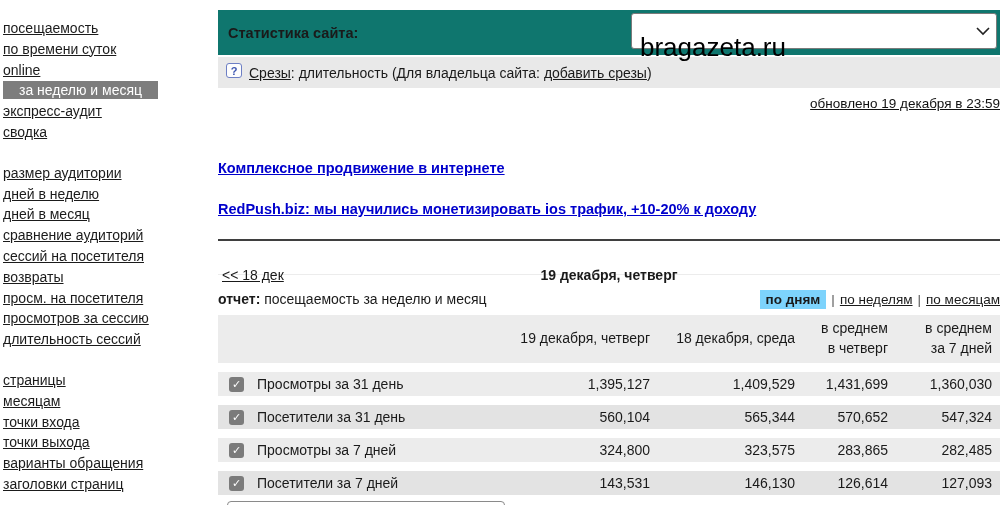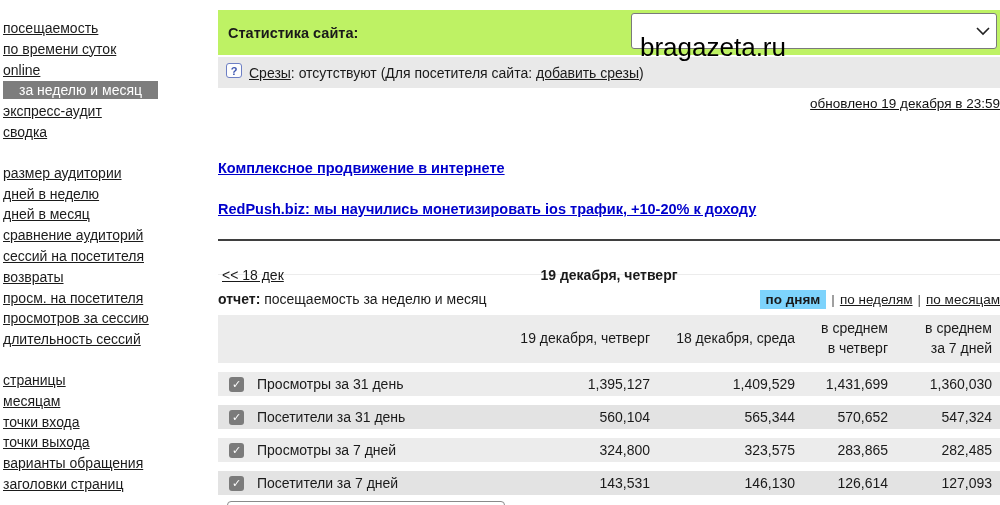--- a/index.html
+++ b/index.html
@@ -13,21 +13,21 @@
   
   .sidebar { position:absolute; left:3px; top:18px; width:212px; }
   .side-group { margin-bottom:20px; }
   .side-item { line-height:20.8px; white-space:nowrap; }
   .side-item a { color:#1b1b1b; text-decoration:underline; cursor:pointer; }
   .side-item a.selected { background:#7d7d7d; color:#fff; text-decoration:none; padding:1px 16px; }
 
   
   .main { position:absolute; left:218px; top:0; width:782px; }
 
-  .bar1 { margin-top:10px; height:45px; background:#bef264; position:relative;
+  .bar1 { margin-top:10px; height:45px; background:#0f766e; position:relative;
           display:flex; align-items:center; }
   .bar1 .stats-label { font-weight:bold; padding-left:10px; font-size:14.5px; }
   .site-select { position:absolute; right:3px; top:3px; width:366px; height:36px;
                  background:#fff; border:1px solid #7a7a7a; border-radius:3px;
                  display:flex; align-items:center; cursor:pointer; }
   .site-select .val { font-size:26px; padding-left:8px; color:#000; flex:1;
                       white-space:nowrap; overflow:hidden;margin-top:33px; }
   .site-select .arrow { width:26px; display:flex; justify-content:center; }
 
   .bar2 { margin-top:2px; height:31px; background:#e9e9e9;
@@ -117,21 +117,21 @@
         <svg width="14" height="10" viewBox="0 0 14 10">
             <polyline points="1,2 7,8 13,2" fill="none" stroke="#222" stroke-width="1.6"></polyline>
           </svg>
       </span>
     </div>
   </div>
 
   <div class="bar2">
     <span class="help-icon">?</span>
     <span>
-      <a>Срезы</a><span>: отсутствуют (Для посетителя сайта: </span><a>добавить срезы</a><span>)</span>
+      <a>Срезы</a><span>: длительность (Для владельца сайта: </span><a>добавить срезы</a><span>)</span>
     </span>
   </div>
 
   <div class="updated-row">
     <a>обновлено 19 декабря в 23:59</a>
   </div>
 
   <div class="promo promo1">
     <a>Комплексное продвижение в интернете</a>
   </div>

